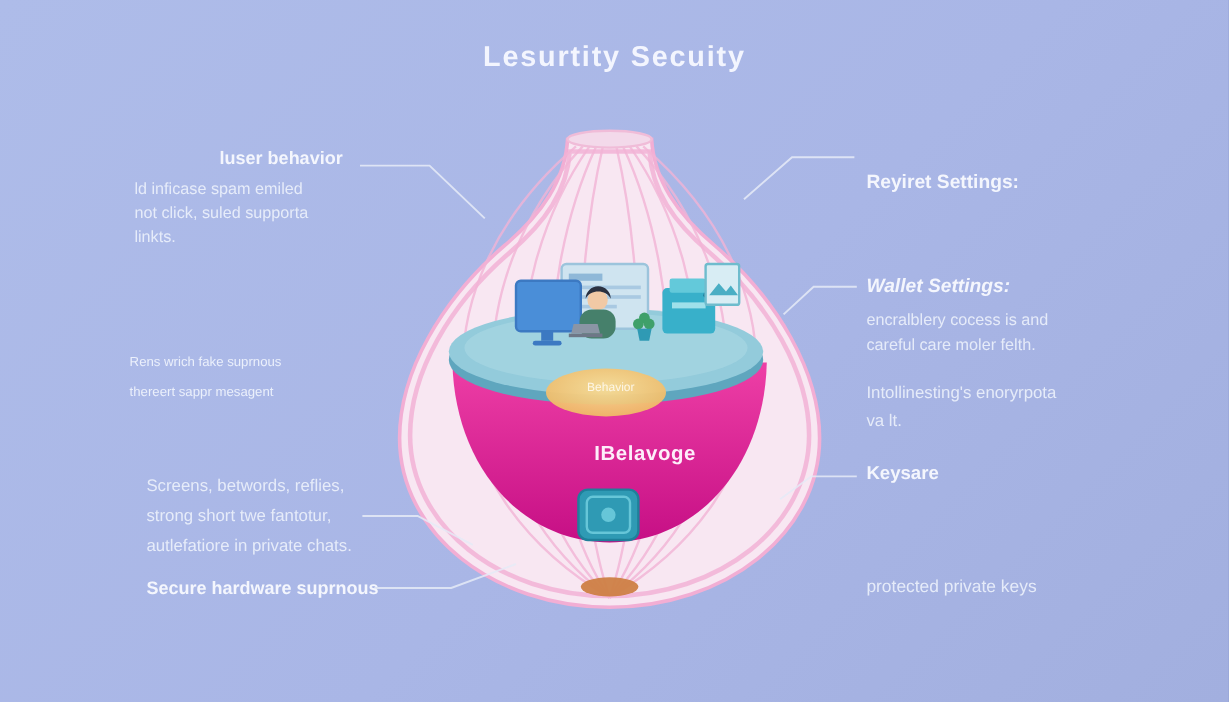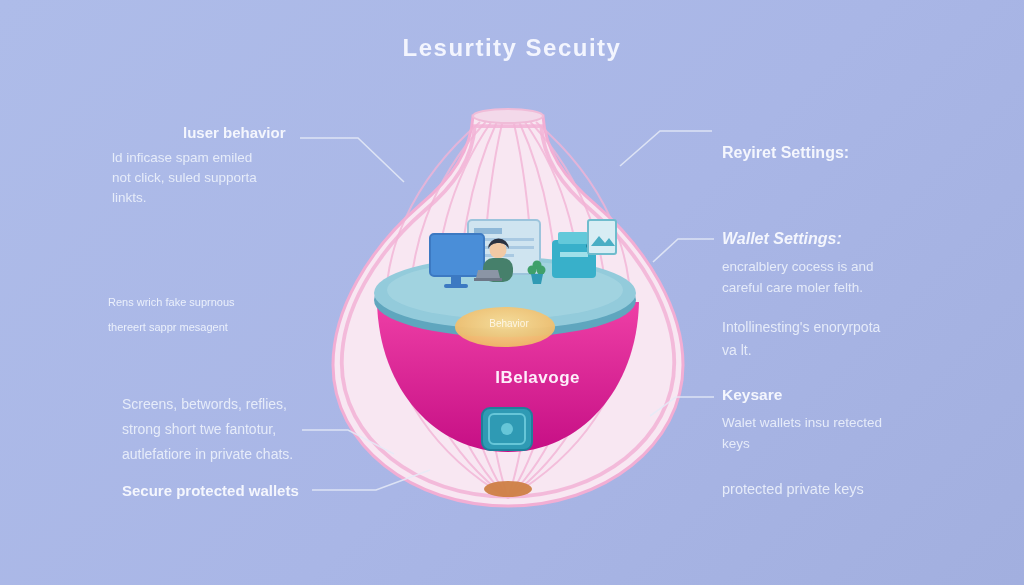--- a/index.html
+++ b/index.html
@@ -146,29 +146,27 @@
 
   <div class="txt heading l1h">luser behavior</div>
   <div class="txt body l1b">ld inficase spam emiled
 not click, suled supporta
 linkts.</div>
   <div class="txt body l2b">Rens wrich fake suprnous
 thereert sappr mesagent</div>
   <div class="txt body l3b">Screens, betwords, reflies,
 strong short twe fantotur,
 autlefatiore in private chats.</div>
-  <div class="txt heading l4h">Secure protected wallets</div>
+  <div class="txt heading l4h">Secure hardware suprnous</div>
 
   <div class="txt heading r1h">Reyiret Settings:</div>
   <div class="txt heading r2h">Wallet Settings:</div>
   <div class="txt body r3b">Intollinesting's enoryrpota
 va lt.</div>
   <div class="txt body r2b">encralblery cocess is and
 careful care moler felth.</div>
   <div class="txt heading r4h">Keysare</div>
-  <div class="txt body r4b">Walet wallets insu retected
-keys</div>
   <div class="txt body r5b">protected private keys</div>
 
   <div class="txt badge-label">Behavior</div>
   <div class="txt bowl-label">IBelavoge</div>
 
 </div>
 
 </body></html>

